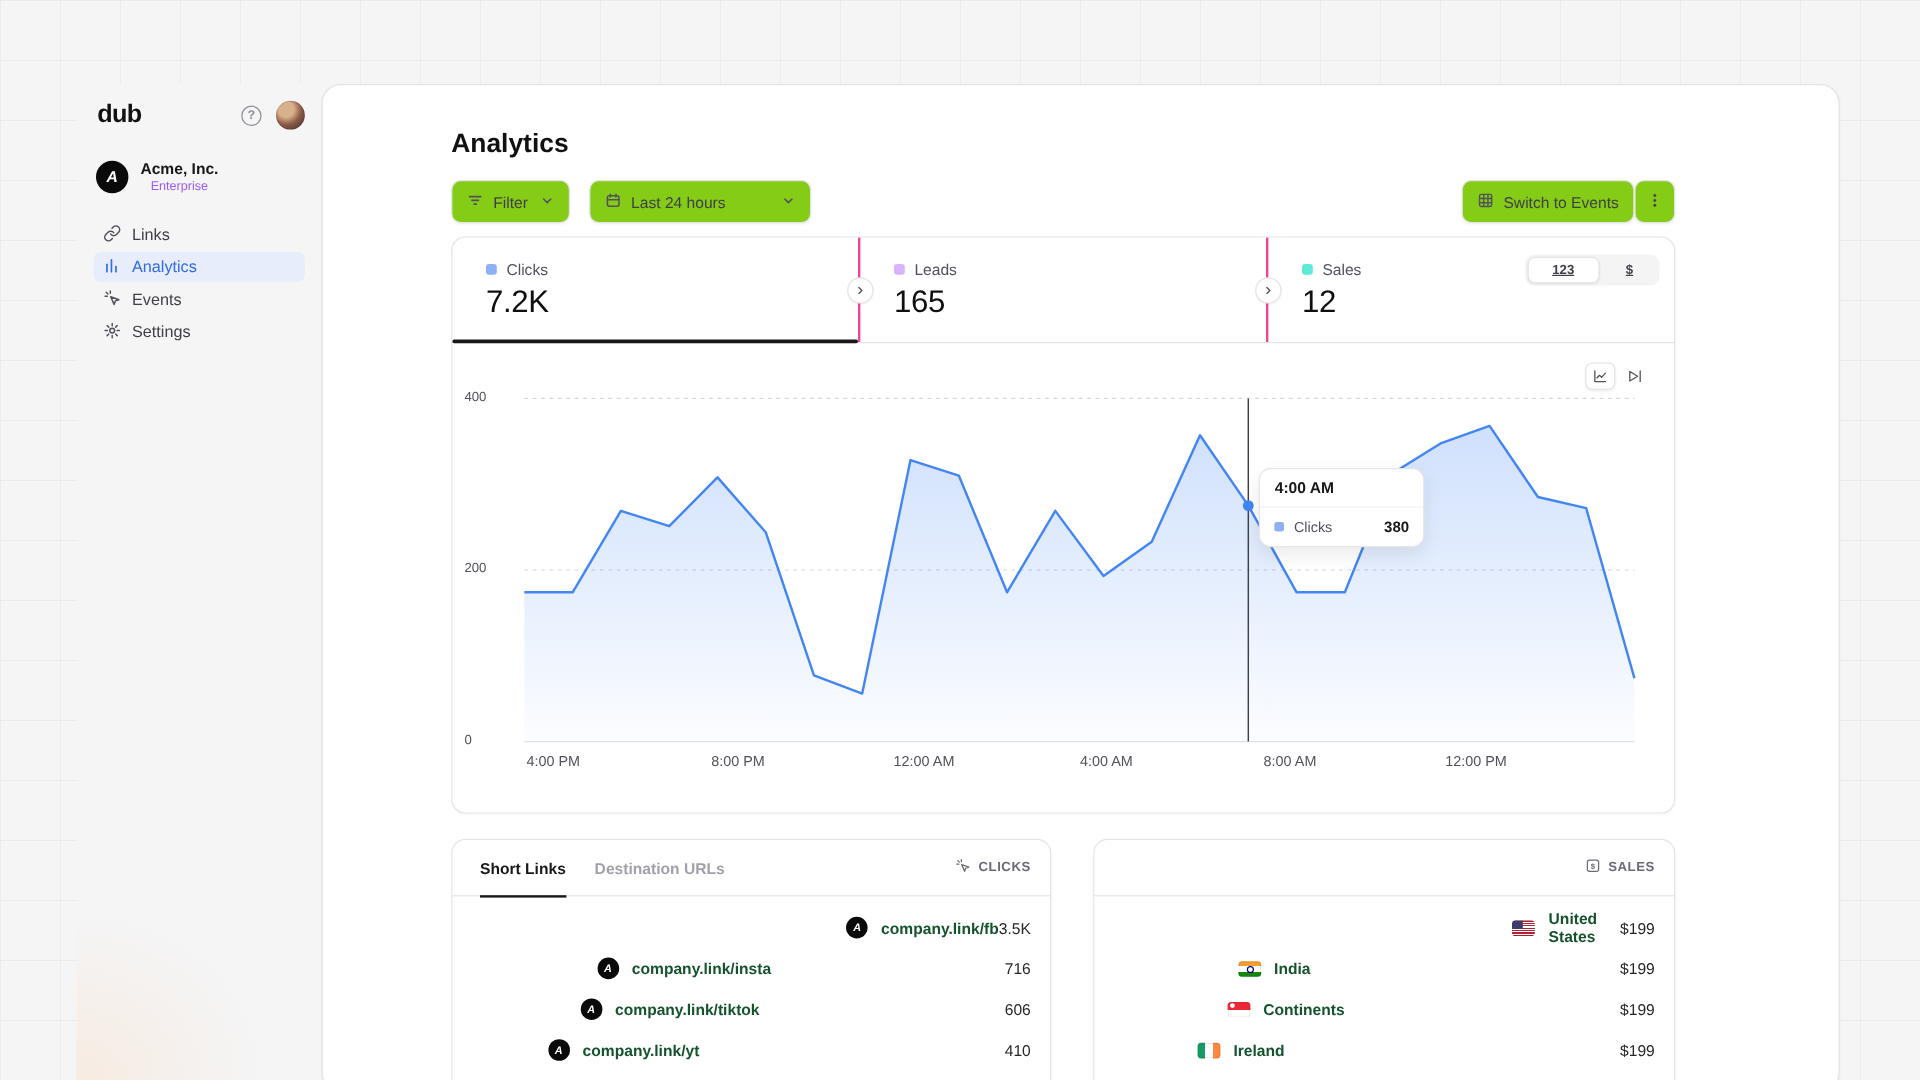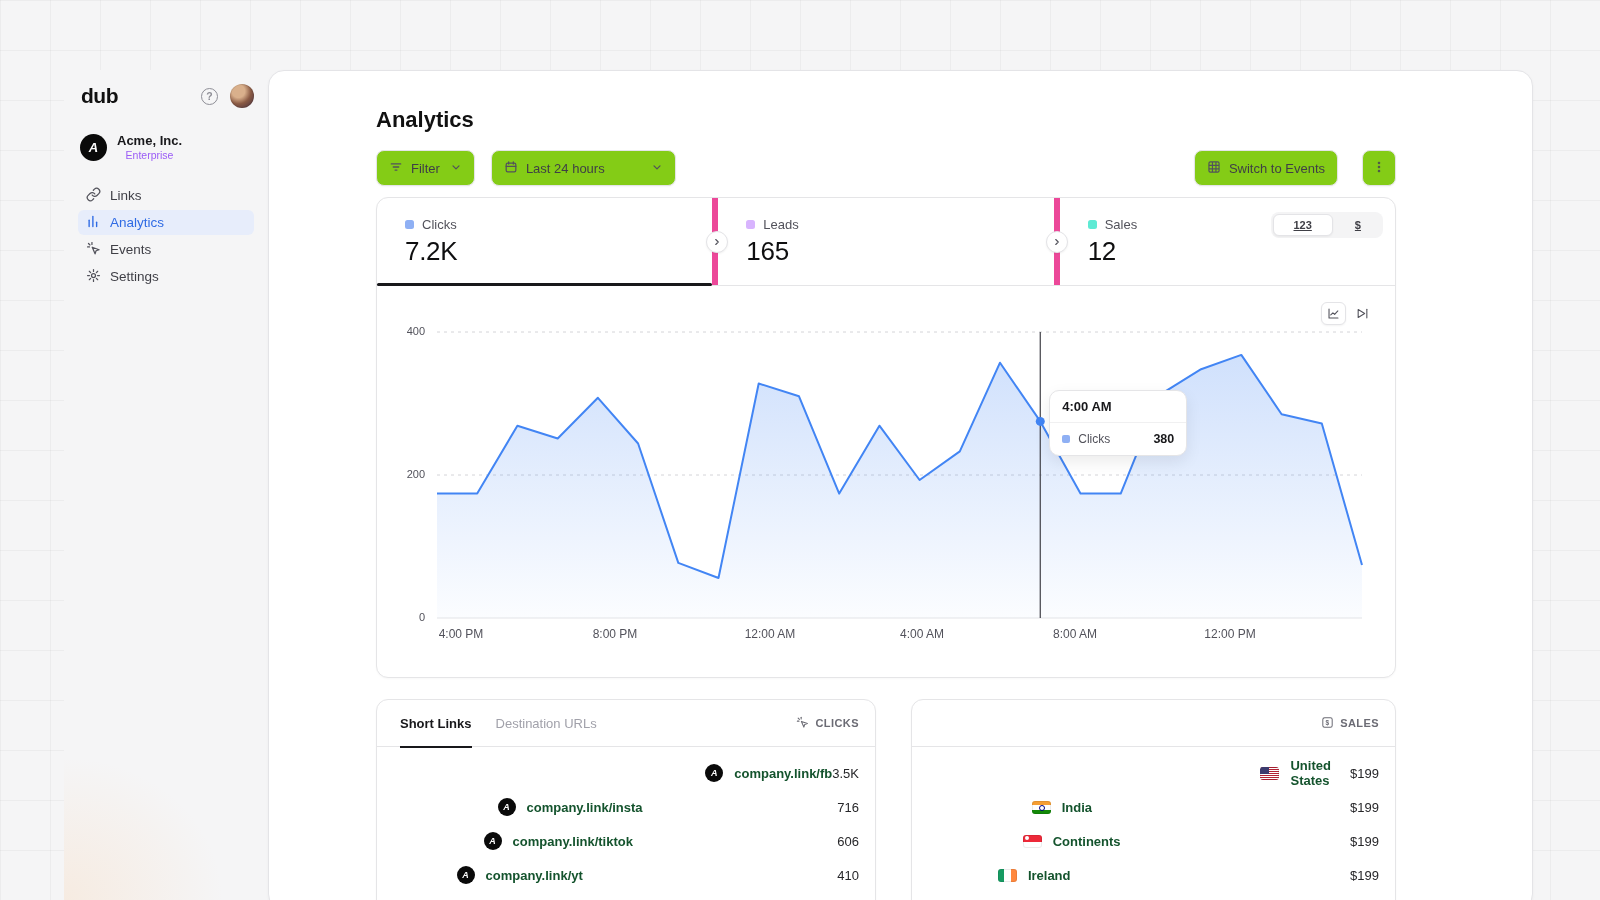--- a/index.html
+++ b/index.html
@@ -43,63 +43,63 @@
     box-shadow:0 1px 3px rgba(0,0,0,0.04); }
   .content { position:relative; margin-left:107px; width:1020px; height:830px; }
   .page-title { position:absolute; top:36px; left:0; font-size:22px; font-weight:700; color:#111; }
   .toolbar { position:absolute; top:79px; left:0; right:0; display:flex; gap:16px; }
   .btn { height:36px; background:#84cc16; border:1px solid #e4e4e7; border-radius:8px;
     display:flex; align-items:center; gap:8px; padding:0 12px; font-size:13px; font-weight:500;
     color:#3f3f46; cursor:pointer; box-shadow:0 1px 2px rgba(0,0,0,0.04); }
   .btn svg { stroke:#52525b; flex:none; }
   .btn .chev { margin-left:2px; }
   .date-btn { width:185px; } .date-btn .chev { margin-left:auto; }
-  .right-group { margin-left:auto; display:flex; gap:24px; }
+  .right-group { margin-left:auto; display:flex; gap:0; }
   .kebab-btn { width:34px; justify-content:center; padding:0; }
   
   .chart-card { position:absolute; top:126px; left:0; width:1020px; height:481px;
     border:1px solid #e5e5e7; border-radius:12px; background:#fff; box-shadow:0 1px 2px rgba(0,0,0,0.03); }
   .stats-row { display:flex; height:88px; border-bottom:1px solid #e5e5e7; position:relative; }
-  .stat { flex:1; padding:19px 0 0 28px; border-left:6px solid #ec4899; position:relative; cursor:pointer; }
+  .stat { flex:1; padding:19px 0 0 28px; border-left:2px solid #ec4899; position:relative; cursor:pointer; }
   .stat:first-child { border-left:none; }
   .stat.active::after { content:''; position:absolute; left:0; right:0; bottom:-1px; height:3px; background:#18181b; border-radius:2px; }
   .stat-top { display:flex; align-items:center; gap:8px; }
   .stat-dot { width:9px; height:9px; border-radius:2.5px; }
   .stat-label { font-size:13px; color:#52525b; }
   .stat-value { font-size:26px; font-weight:400; color:#0f0f10; margin-top:4px; letter-spacing:-0.3px; }
   .sep-btn { position:absolute; top:50%; transform:translate(-50%,-50%); width:22px; height:22px;
     border-radius:50%; border:1px solid #e4e4e7; background:#fff; display:flex; align-items:center;
     justify-content:center; cursor:pointer; box-shadow:0 1px 2px rgba(0,0,0,0.06); z-index:2; }
   .view-toggle { position:absolute; right:12px; top:14px; background:#f4f4f5; border-radius:8px;
     padding:2px; display:flex; align-items:center; gap:2px; }
   .vt-chip { font-size:11px; font-weight:600; color:#3f3f46; padding:4px 20px; border-radius:6px; cursor:pointer;text-decoration:underline; }
   .vt-chip.selected { background:#fff; border:1px solid #e4e4e7; box-shadow:0 1px 2px rgba(0,0,0,0.05); }
   .chart-area { position:relative; height:391px; }
   .chart-svg { position:absolute; inset:0; }
-  .ylabel { position:absolute; left:10px; width:38px; text-align:right; font-size:11px; color:#52525b; }
+  .ylabel { position:absolute; left:10px; width:38px; font-size:11px; color:#52525b; }
   .xlabel { position:absolute; top:341px; transform:translateX(-50%); font-size:12px; color:#52525b; white-space:nowrap; }
   .chart-toggles { position:absolute; top:16px; right:20px; display:flex; gap:4px; z-index:3; }
   .ct-btn { width:25px; height:23px; display:flex; align-items:center; justify-content:center;
     border-radius:6px; cursor:pointer; border:1px solid transparent; }
   .ct-btn svg { stroke:#52525b; }
   .ct-btn.selected { background:#fff; border-color:#e4e4e7; box-shadow:0 1px 2px rgba(0,0,0,0.05); }
   .tooltip { position:absolute; top:104px; width:138px; background:#fff; border:1px solid #e5e5e7;
     border-radius:10px; box-shadow:0 6px 16px rgba(0,0,0,0.08); z-index:4; }
   .tt-head { padding:8px 12px; font-size:13px; font-weight:600; color:#18181b; border-bottom:1px solid #f0f0f1; }
   .tt-row { padding:9px 12px; display:flex; align-items:center; gap:8px; }
   .tt-dot { width:8px; height:8px; border-radius:2px; }
   .tt-series { font-size:12px; color:#52525b; }
   .tt-value { margin-left:auto; font-size:12.5px; font-weight:700; color:#18181b; }
   
   .bottom { position:absolute; top:628px; left:0; width:1020px; height:210px; }
   .panel { position:absolute; top:0; height:240px; background:#fff; border:1px solid #e5e5e7;
     border-radius:12px; box-shadow:0 1px 2px rgba(0,0,0,0.03); overflow:hidden; }
   .panel-links { left:0; width:500px; } .panel-geo { left:535px; width:485px; }
   .panel-head { height:47px; border-bottom:1px solid #e5e5e7; display:flex; align-items:center; padding:0 16px 0 23px; }
-  .tab { font-size:13px; font-weight:400; color:#a1a1aa; margin-right:24px; height:47px;
+  .tab { font-size:13px; font-weight:700; color:#a1a1aa; margin-right:24px; height:47px;
     display:flex; align-items:center; position:relative; cursor:pointer; white-space:nowrap; }
   .tab.active { color:#18181b; font-weight:600; }
   .tab.active::after { content:''; position:absolute; left:0; right:0; bottom:-1px; height:2px; background:#18181b; }
   .metric { margin-left:auto; display:flex; align-items:center; gap:6px; font-size:11px; font-weight:600;
     color:#6b6b74; letter-spacing:0.04em; cursor:pointer; }
   .metric svg { stroke:#6b6b74; }
   .rows { padding:11px 16px 0 16px; }
   .row { position:relative; height:30px; margin-bottom:4px; display:flex; align-items:center; cursor:pointer; }
   .bar { position:absolute; left:0; top:0; bottom:0; border-radius:8px; }
   .row > * { position:relative; z-index:1; }

